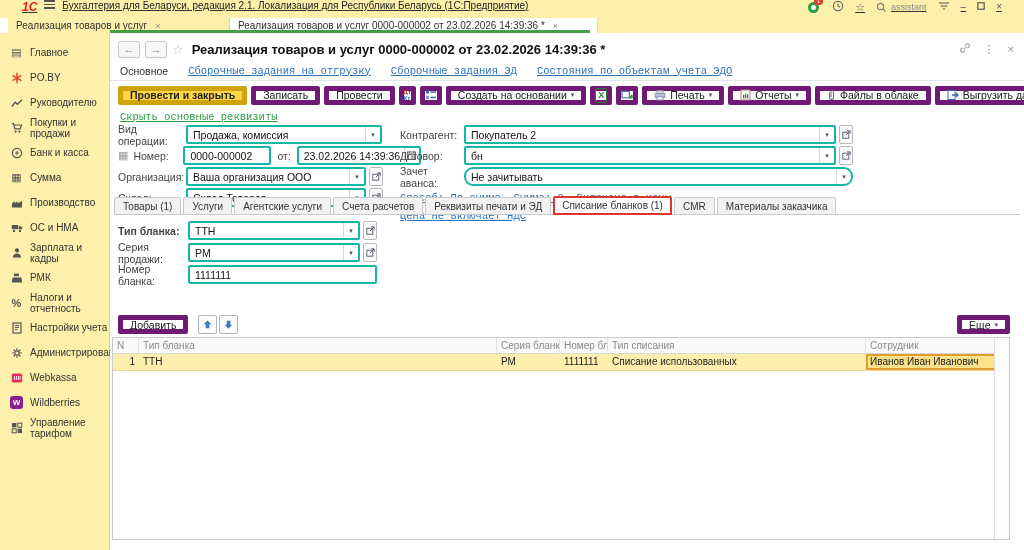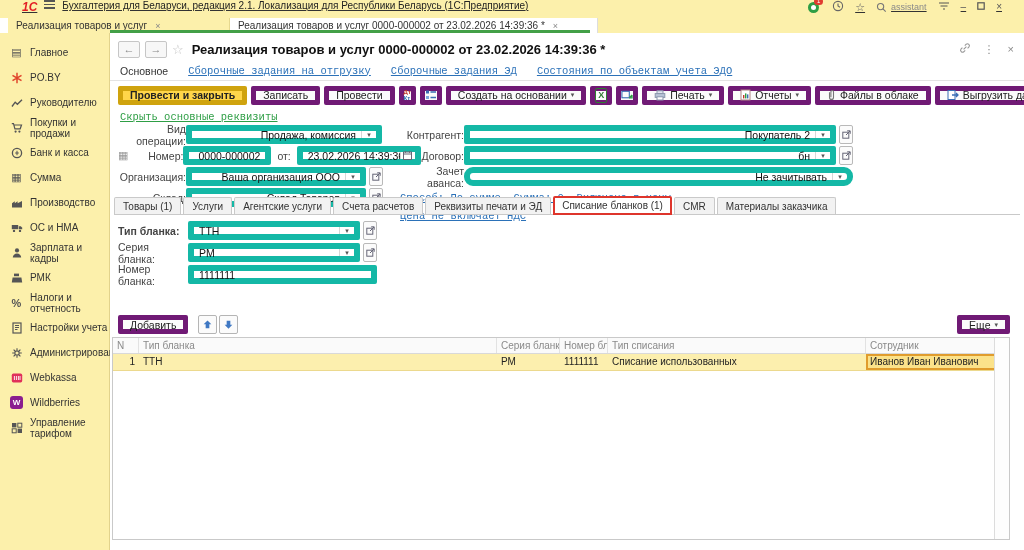--- a/index.html
+++ b/index.html
@@ -57,23 +57,23 @@
   .caret{font-size:7px;color:#555;}
   .flex1{flex:1;}
   .dtkt{font-size:6px;line-height:6px;font-weight:bold;text-align:left;}
   .dtkt .dt{color:#c0392b;}
   .dtkt .kt{color:#2b6cb0;}
   .xl{width:13px;height:13px;border:1px solid #2e7d32;color:#2e7d32;font-size:9px;font-weight:bold;display:flex;align-items:center;justify-content:center;border-radius:2px;}
   .hide-row{position:absolute;left:10px;top:77px;}
 
   
   .fields{position:absolute;left:0;top:92px;width:914px;}
-  .frow{position:absolute;height:19px;display:flex;align-items:center;text-align:right;}
+  .frow{position:absolute;height:19px;display:flex;align-items:center;}
   .flabel{color:#444;}
-  .fld{border:6px solid #14b8a6;border-radius:2px;height:19px;background:#fff;display:flex;align-items:center;box-sizing:border-box;cursor:text;}
+  .fld{border:2px solid #14b8a6;border-radius:2px;height:19px;background:#fff;display:flex;align-items:center;box-sizing:border-box;cursor:text;}
   .fval{flex:1;padding:0 5px;white-space:nowrap;overflow:hidden;color:#111;}
   .fdd{width:14px;align-self:stretch;border-left:1px solid #d6d6d6;display:flex;align-items:center;justify-content:center;font-size:7px;color:#555;cursor:pointer;}
   .fopen{width:14px;height:19px;border:1px solid #b9b9b9;border-radius:2px;margin-left:3px;display:flex;align-items:center;justify-content:center;box-sizing:border-box;cursor:pointer;background:#fbfbfb;}
   .numedit{color:#999;font-size:11px;margin-right:5px;}
 
   
   .dtabs{position:absolute;left:4px;top:162px;width:906px;height:20px;display:flex;align-items:flex-end;border-bottom:1px solid #c9c9c9;box-sizing:border-box;}
   .dtab{padding:3px 8px 2px;border:1px solid #c9c9c9;border-bottom:none;background:#f2f2f2;margin-right:2px;font-size:10px;color:#333;border-radius:2px 2px 0 0;white-space:nowrap;cursor:pointer;}
   .dtab.active{background:#fff;border:2px solid #de352c;padding:2px 7px 2px;position:relative;top:1px;}
 
@@ -485,21 +485,21 @@
           <span class="fdd">▾</span>
         </span>
       <span class="fopen">
           <svg width="9" height="9" viewBox="0 0 9 9">
             <rect x="0.8" y="2.2" width="6" height="6" fill="none" stroke="#667" stroke-width="1"></rect>
             <path d="M4 5L8 1M5.2 0.8H8.2V3.8" fill="none" stroke="#667" stroke-width="1"></path>
           </svg>
         </span>
     </div>
     <div class="brow" style="top:210px;">
-      <span class="flabel" style="width:70px;">Серия бланка:</span>
+      <span class="flabel" style="width:70px;">Серия продажи:</span>
       <span class="fld" style="width:172px;">
           <span class="fval">РМ</span>
           <span class="fdd">▾</span>
         </span>
       <span class="fopen">
           <svg width="9" height="9" viewBox="0 0 9 9">
             <rect x="0.8" y="2.2" width="6" height="6" fill="none" stroke="#667" stroke-width="1"></rect>
             <path d="M4 5L8 1M5.2 0.8H8.2V3.8" fill="none" stroke="#667" stroke-width="1"></path>
           </svg>
         </span>

